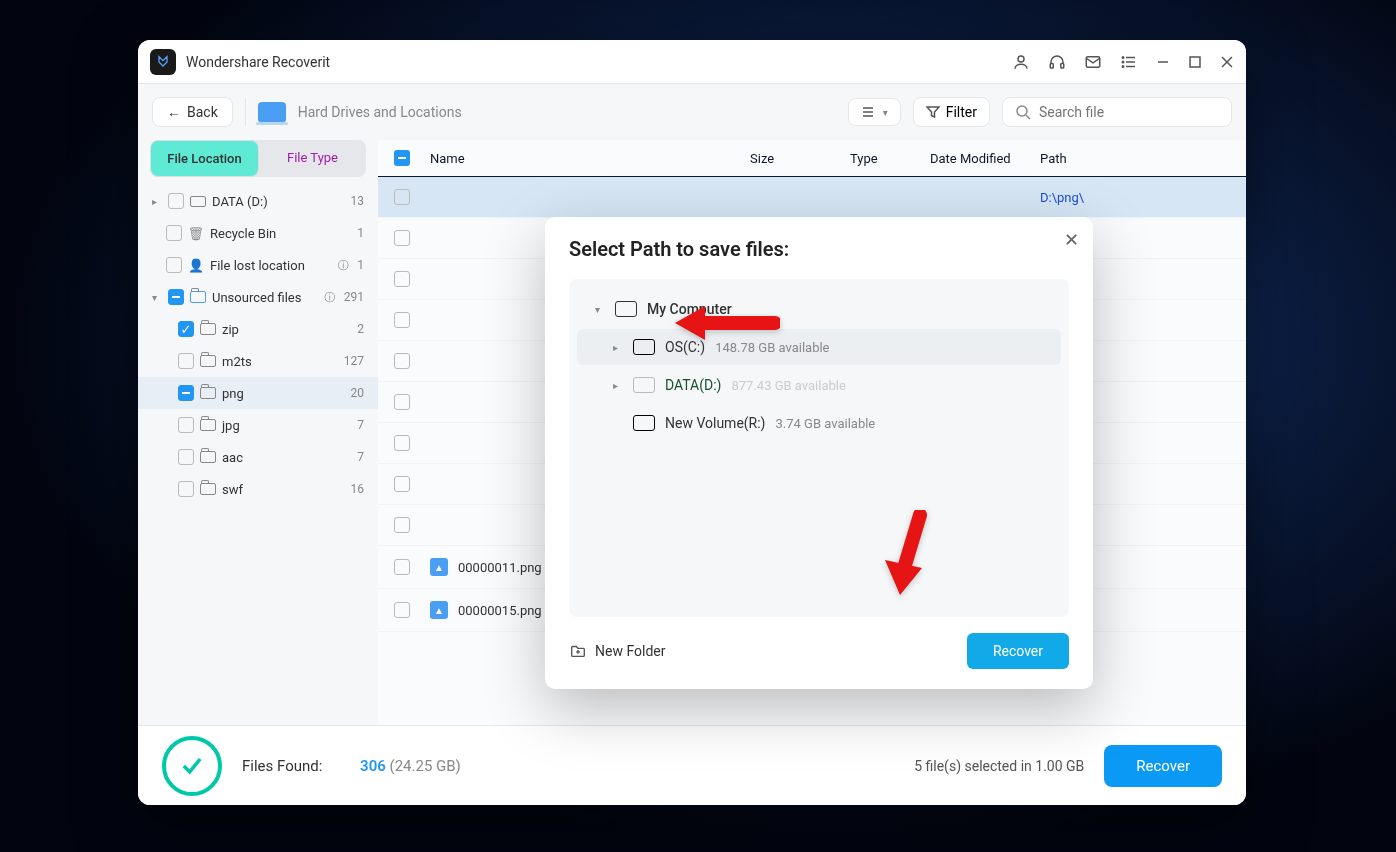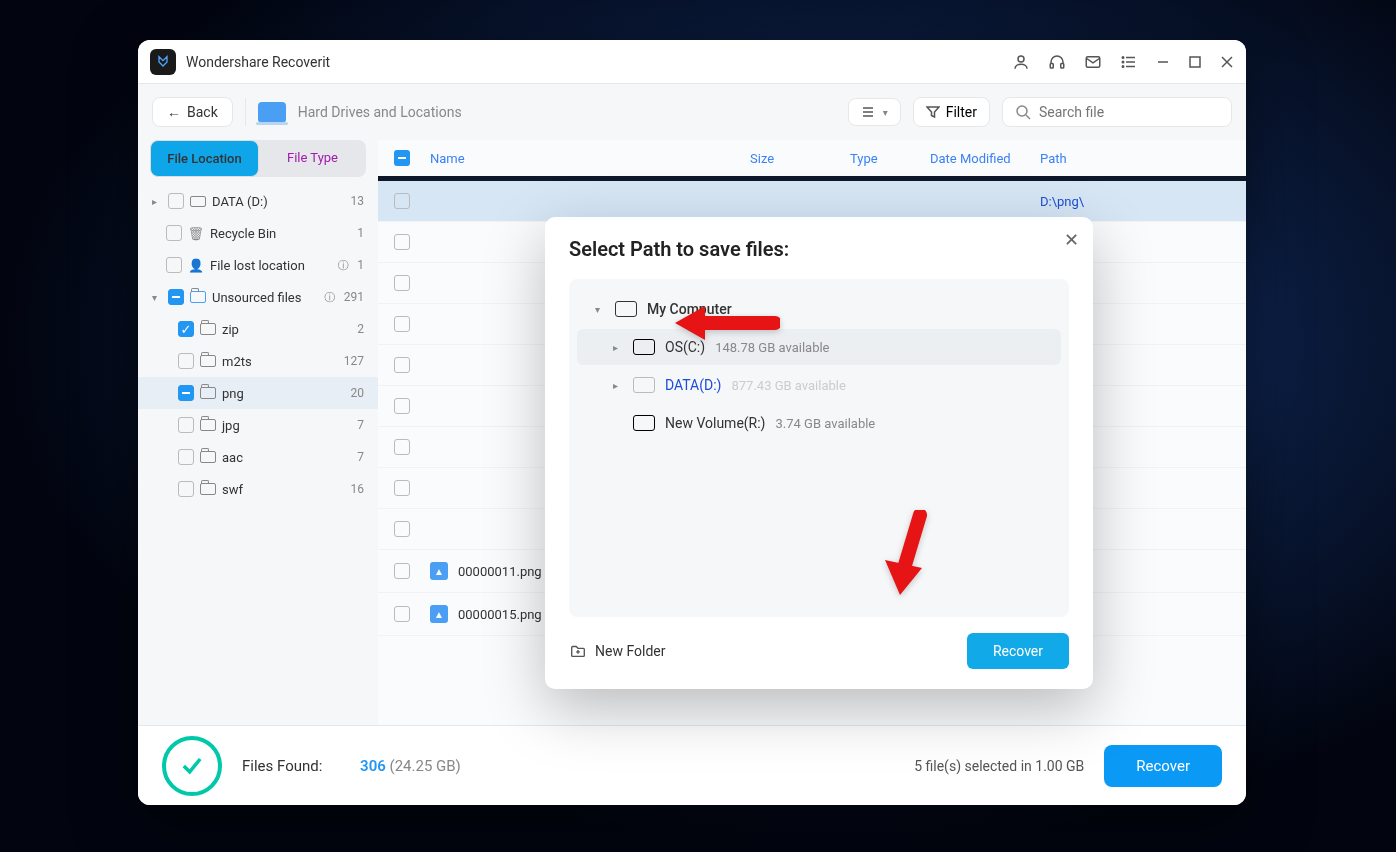--- a/index.html
+++ b/index.html
@@ -19,36 +19,36 @@
 .location-icon::after { content: ''; position: absolute; bottom: -3px; left: -2px; right: -2px; height: 3px; background: #b8d5f2; border-radius: 2px; }
 .location-text { font-size: 14px; color: #888; }
 .toolbar-spacer { flex: 1; }
 .icon-btn { background: #fff; border: 1px solid #e5e7eb; border-radius: 8px; padding: 6px 12px; display: flex; align-items: center; gap: 6px; font-size: 14px; cursor: pointer; }
 .search-box { background: #fff; border: 1px solid #e5e7eb; border-radius: 8px; padding: 6px 12px; display: flex; align-items: center; gap: 8px; width: 230px; }
 .search-box input { border: none; outline: none; font-size: 14px; flex: 1; background: transparent; color: #888; }
 .content { flex: 1; display: flex; overflow: hidden; }
 .sidebar { width: 240px; background: #f6f7f9; display: flex; flex-direction: column; }
 .sidebar-tabs { display: flex; margin: 0 12px; background: #e5e7eb; border-radius: 8px; overflow: hidden; }
 .sidebar-tab { flex: 1; padding: 10px 0; text-align: center; font-size: 13px; color: #a21caf; cursor: pointer; }
-.sidebar-tab.active { background: #0ea5e9; color: #333; font-weight: 500; border: 1px solid #ddd; border-radius: 8px; }
+.sidebar-tab.active { background: #5eead4; color: #333; font-weight: 500; border: 1px solid #ddd; border-radius: 8px; }
 .tree { padding: 8px 0; overflow-y: auto; }
 .tree-item { display: flex; align-items: center; padding: 8px 14px; gap: 6px; font-size: 13px; color: #333; cursor: pointer; }
 .tree-item.selected { background: #e8eef5; }
 .tree-item .expand { width: 10px; color: #888; font-size: 10px; }
 .tree-item .cb { width: 16px; height: 16px; border: 1px solid #bbb; border-radius: 3px; flex-shrink: 0; display:flex; align-items:center; justify-content:center; }
 .tree-item .cb.checked { background: #2196f3; border-color: #2196f3; color:#fff; }
 .tree-item .cb.partial { background: #2196f3; border-color: #2196f3; }
 .tree-item .cb.partial::after { content: ''; width: 8px; height: 2px; background: #fff; }
 .tree-item .icon { width: 16px; height: 16px; display: flex; align-items: center; justify-content: center; color: #888; }
 .tree-item .label { flex: 1; }
 .tree-item .count { color: #888; font-size: 12px; }
 .tree-item.indent-1 { padding-left: 28px; }
 .tree-item.indent-2 { padding-left: 40px; }
 .main { flex: 1; background: #fafbfc; display: flex; flex-direction: column; position: relative; }
-.table-header { display: flex; align-items: center; padding: 10px 16px; border-bottom: 5px solid #0f172a; font-size: 13px; color: #3b82f6; background:#fafbfc; }
+.table-header { display: flex; align-items: center; padding: 10px 16px; border-bottom: 1px solid #0f172a; font-size: 13px; color: #0f172a; background:#fafbfc; }
 .th-check { width: 16px; height: 16px; background: #2196f3; border-radius: 3px; margin-right: 20px; display:flex;align-items:center;justify-content:center;}
 .th-check::after { content:''; width:8px; height:2px; background:#fff;}
 .th-name { flex: 1; min-width: 200px; }
 .th-size { width: 100px; }
 .th-type { width: 80px; }
 .th-date { width: 110px; }
 .th-path { width: 190px; }
 .file-rows { flex: 1; overflow: hidden; }
 .file-row { display: flex; align-items: center; padding: 12px 16px; font-size: 13px; color: #333; border-bottom: 1px solid #f2f2f2; }
 .file-row.hl { background: #d6e6f5; }
@@ -72,21 +72,21 @@
 .modal-close { position: absolute; top: 12px; right: 14px; font-size: 18px; color: #666; cursor: pointer; }
 .modal-title { font-size: 20px; font-weight: 600; color: #222; margin-bottom: 18px; }
 .drive-list { flex: 1; background: #f6f7f8; border-radius: 8px; padding: 10px 0; }
 .drive-item { display: flex; align-items: center; padding: 10px 18px; gap: 10px; font-size: 14px; cursor: pointer; border-radius: 6px; margin: 2px 8px; }
 .drive-item.root { font-weight: 500; color: #333; }
 .drive-item.selected { background: #eceff2; }
 .drive-item.disabled { color: #bbb; }
 .drive-item .dexpand { width: 10px; color: #888; font-size: 10px; }
 .drive-item .dicon { width: 22px; height: 16px; border: 1.5px solid currentColor; border-radius: 3px; position: relative; }
 .drive-item .dlabel { color: #333; }
-.drive-item.disabled .dlabel { color: #1d4ed8; }
+.drive-item.disabled .dlabel { color: #14532d; }
 .drive-item .davail { color: #888; font-size: 13px; }
 .drive-item.disabled .davail { color: #ccc; }
 .drive-item.indent { padding-left: 36px; }
 .modal-footer { display: flex; align-items: center; padding-top: 16px; }
 .new-folder { display: flex; align-items: center; gap: 8px; font-size: 14px; color: #333; cursor: pointer; justify-content: center; }
 .new-folder svg { width: 18px; height: 18px; }
 .modal-recover { background: #11a9e8; color: #fff; border: none; border-radius: 6px; padding: 10px 26px; font-size: 14px; cursor: pointer; margin-left: auto; }
 
 .arrow { position: absolute; z-index: 100; }
 .arrow svg { filter: drop-shadow(0 2px 3px rgba(0,0,0,0.2)); }

